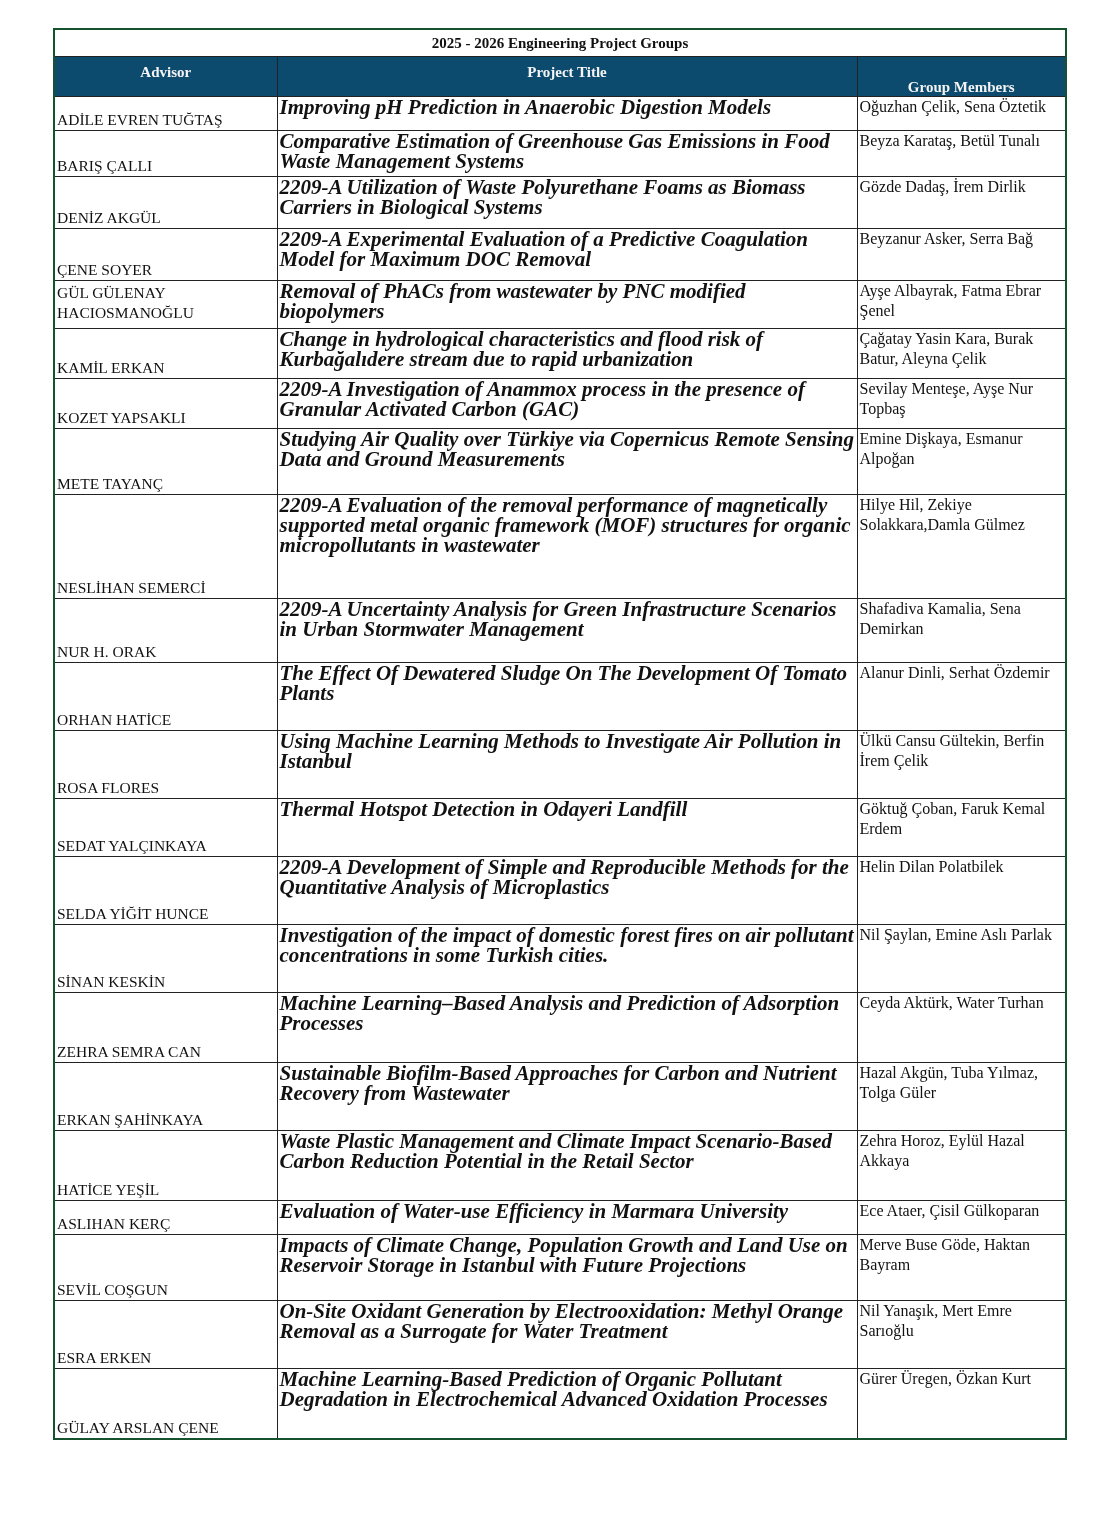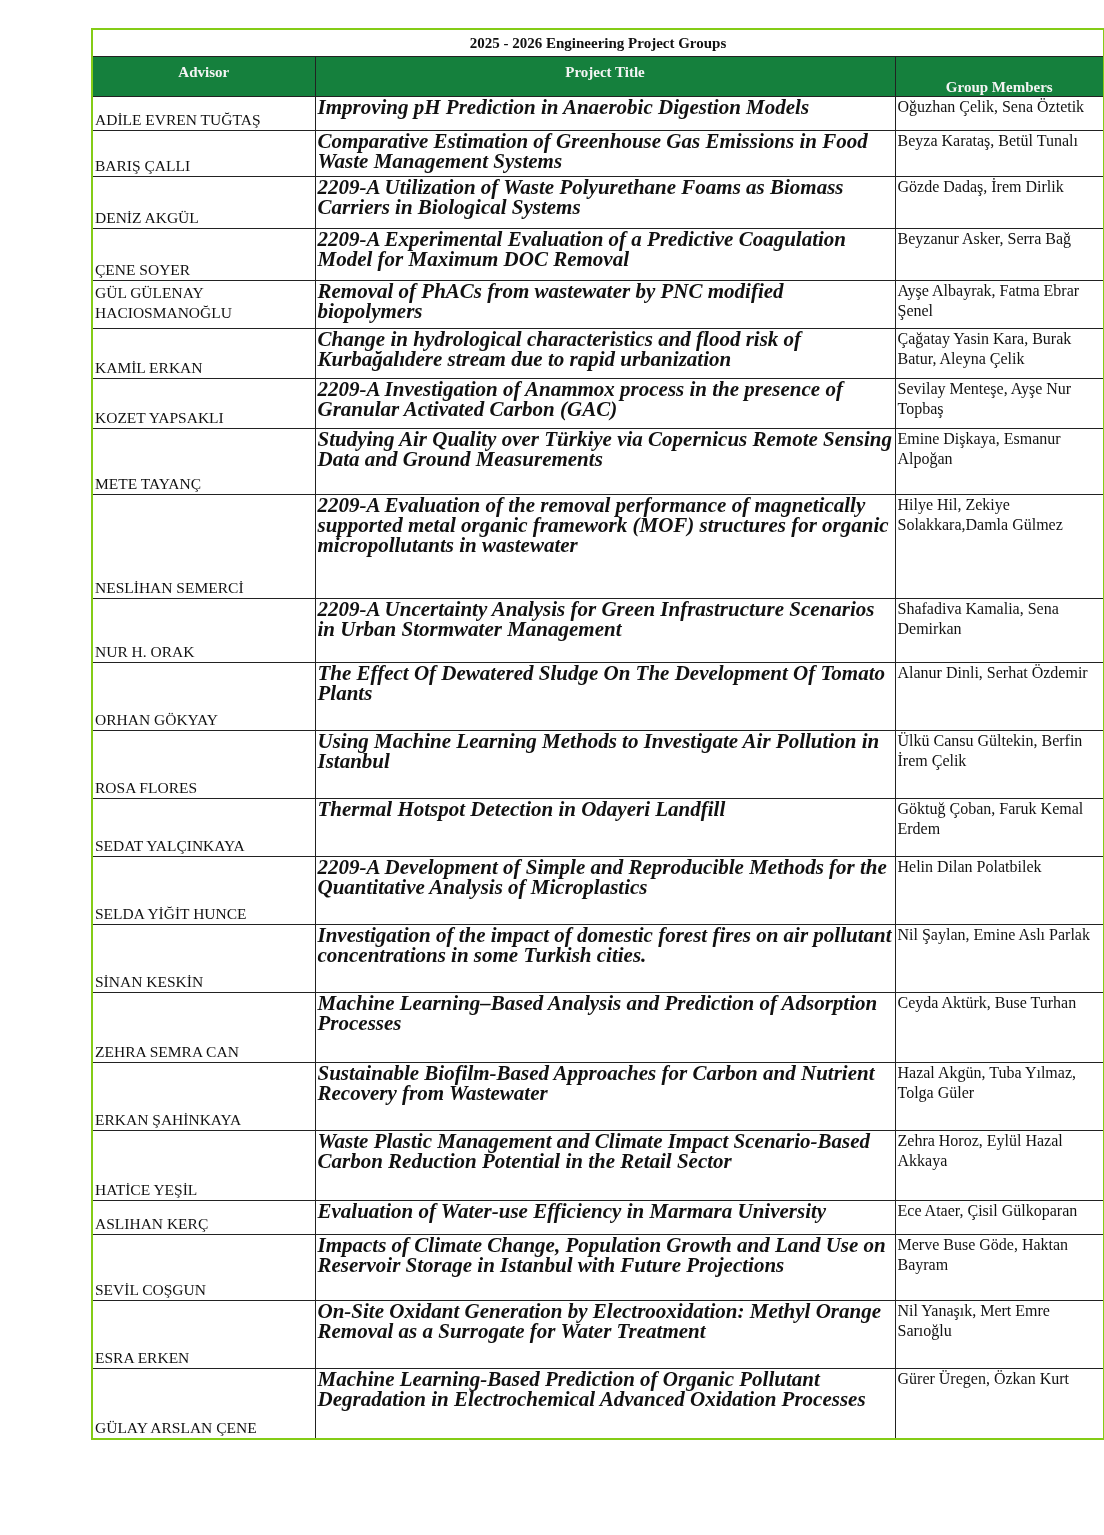--- a/index.html
+++ b/index.html
@@ -2,30 +2,29 @@
 <html><head>
 <meta charset="utf-8">
 <style>
   html, body { margin: 0; padding: 0; background: #ffffff; }
   body { width: 1104px; height: 1535px; position: relative; font-family: "Liberation Serif", serif; color: #111; }
   table.main {
     position: absolute; left: 53px; top: 28px;
     width: 1012px;
     border-collapse: collapse;
     table-layout: fixed;
-    border: 2px solid #84cc16;
-    margin-left: 38px;
+    border: 2px solid #14532d;
   }
   table.main td, table.main th { border: 1.5px solid #222; padding: 0 2px; }
   .title-row td {
     height: 26px; text-align: center; font-weight: bold; font-size: 15px;
     vertical-align: middle; background: #fff;
   }
   .header-row th {
-    background: #15803d; color: #f4f4f4; font-weight: bold; font-size: 15px; height: 32px;
+    background: #0c4a6e; color: #f4f4f4; font-weight: bold; font-size: 15px; height: 32px;
   }
   .header-row th.advisor-h, .header-row th.title-h { vertical-align: top; padding-top: 7px; }
   .header-row th.members-h { vertical-align: bottom; padding-bottom: 0px; }
   td.advisor { font-size: 15.5px; vertical-align: bottom; padding-bottom: 4px; line-height: 20px; }
   td.ptitle { font-size: 21px; font-weight: bold; vertical-align: top; line-height: 20px; padding-top: 2px; font-style: italic; }
   td.members { font-size: 16px; vertical-align: top; line-height: 20px; padding-top: 2px; }
   td.advisor.two-line { vertical-align: top; padding-top: 2px; padding-bottom: 0; }
   col.c1 { width: 223px; }
   col.c2 { width: 580px; }
   col.c3 { width: 209px; }
@@ -92,21 +91,21 @@
         <td class="advisor">NESLİHAN SEMERCİ</td>
         <td class="ptitle">2209-A Evaluation of the removal performance of magnetically supported metal organic framework (MOF) structures for organic micropollutants in wastewater</td>
         <td class="members">Hilye Hil, Zekiye Solakkara,Damla Gülmez</td>
       </tr>
       <tr style="height: 64px;">
         <td class="advisor">NUR H. ORAK</td>
         <td class="ptitle">2209-A Uncertainty Analysis for Green Infrastructure Scenarios in Urban Stormwater Management</td>
         <td class="members">Shafadiva Kamalia, Sena Demirkan</td>
       </tr>
       <tr style="height: 68px;">
-        <td class="advisor">ORHAN GÖKYAY</td>
+        <td class="advisor">ORHAN HATİCE</td>
         <td class="ptitle">The Effect Of Dewatered Sludge On The Development Of Tomato Plants</td>
         <td class="members">Alanur Dinli, Serhat Özdemir</td>
       </tr>
       <tr style="height: 68px;">
         <td class="advisor">ROSA FLORES</td>
         <td class="ptitle">Using Machine Learning Methods to Investigate Air Pollution in Istanbul</td>
         <td class="members">Ülkü Cansu Gültekin, Berfin İrem Çelik</td>
       </tr>
       <tr style="height: 58px;">
         <td class="advisor">SEDAT YALÇINKAYA</td>
@@ -119,21 +118,21 @@
         <td class="members">Helin Dilan Polatbilek</td>
       </tr>
       <tr style="height: 68px;">
         <td class="advisor">SİNAN KESKİN</td>
         <td class="ptitle">Investigation of the impact of domestic forest fires on air pollutant concentrations in some Turkish cities.</td>
         <td class="members">Nil Şaylan, Emine Aslı Parlak</td>
       </tr>
       <tr style="height: 70px;">
         <td class="advisor">ZEHRA SEMRA CAN</td>
         <td class="ptitle">Machine Learning–Based Analysis and Prediction of Adsorption Processes</td>
-        <td class="members">Ceyda Aktürk, Buse Turhan</td>
+        <td class="members">Ceyda Aktürk, Water Turhan</td>
       </tr>
       <tr style="height: 68px;">
         <td class="advisor">ERKAN ŞAHİNKAYA</td>
         <td class="ptitle">Sustainable Biofilm-Based Approaches for Carbon and Nutrient Recovery from Wastewater</td>
         <td class="members">Hazal Akgün, Tuba Yılmaz, Tolga Güler</td>
       </tr>
       <tr style="height: 70px;">
         <td class="advisor">HATİCE YEŞİL</td>
         <td class="ptitle">Waste Plastic Management and Climate Impact Scenario-Based Carbon Reduction Potential in the Retail Sector</td>
         <td class="members">Zehra Horoz, Eylül Hazal Akkaya</td>

